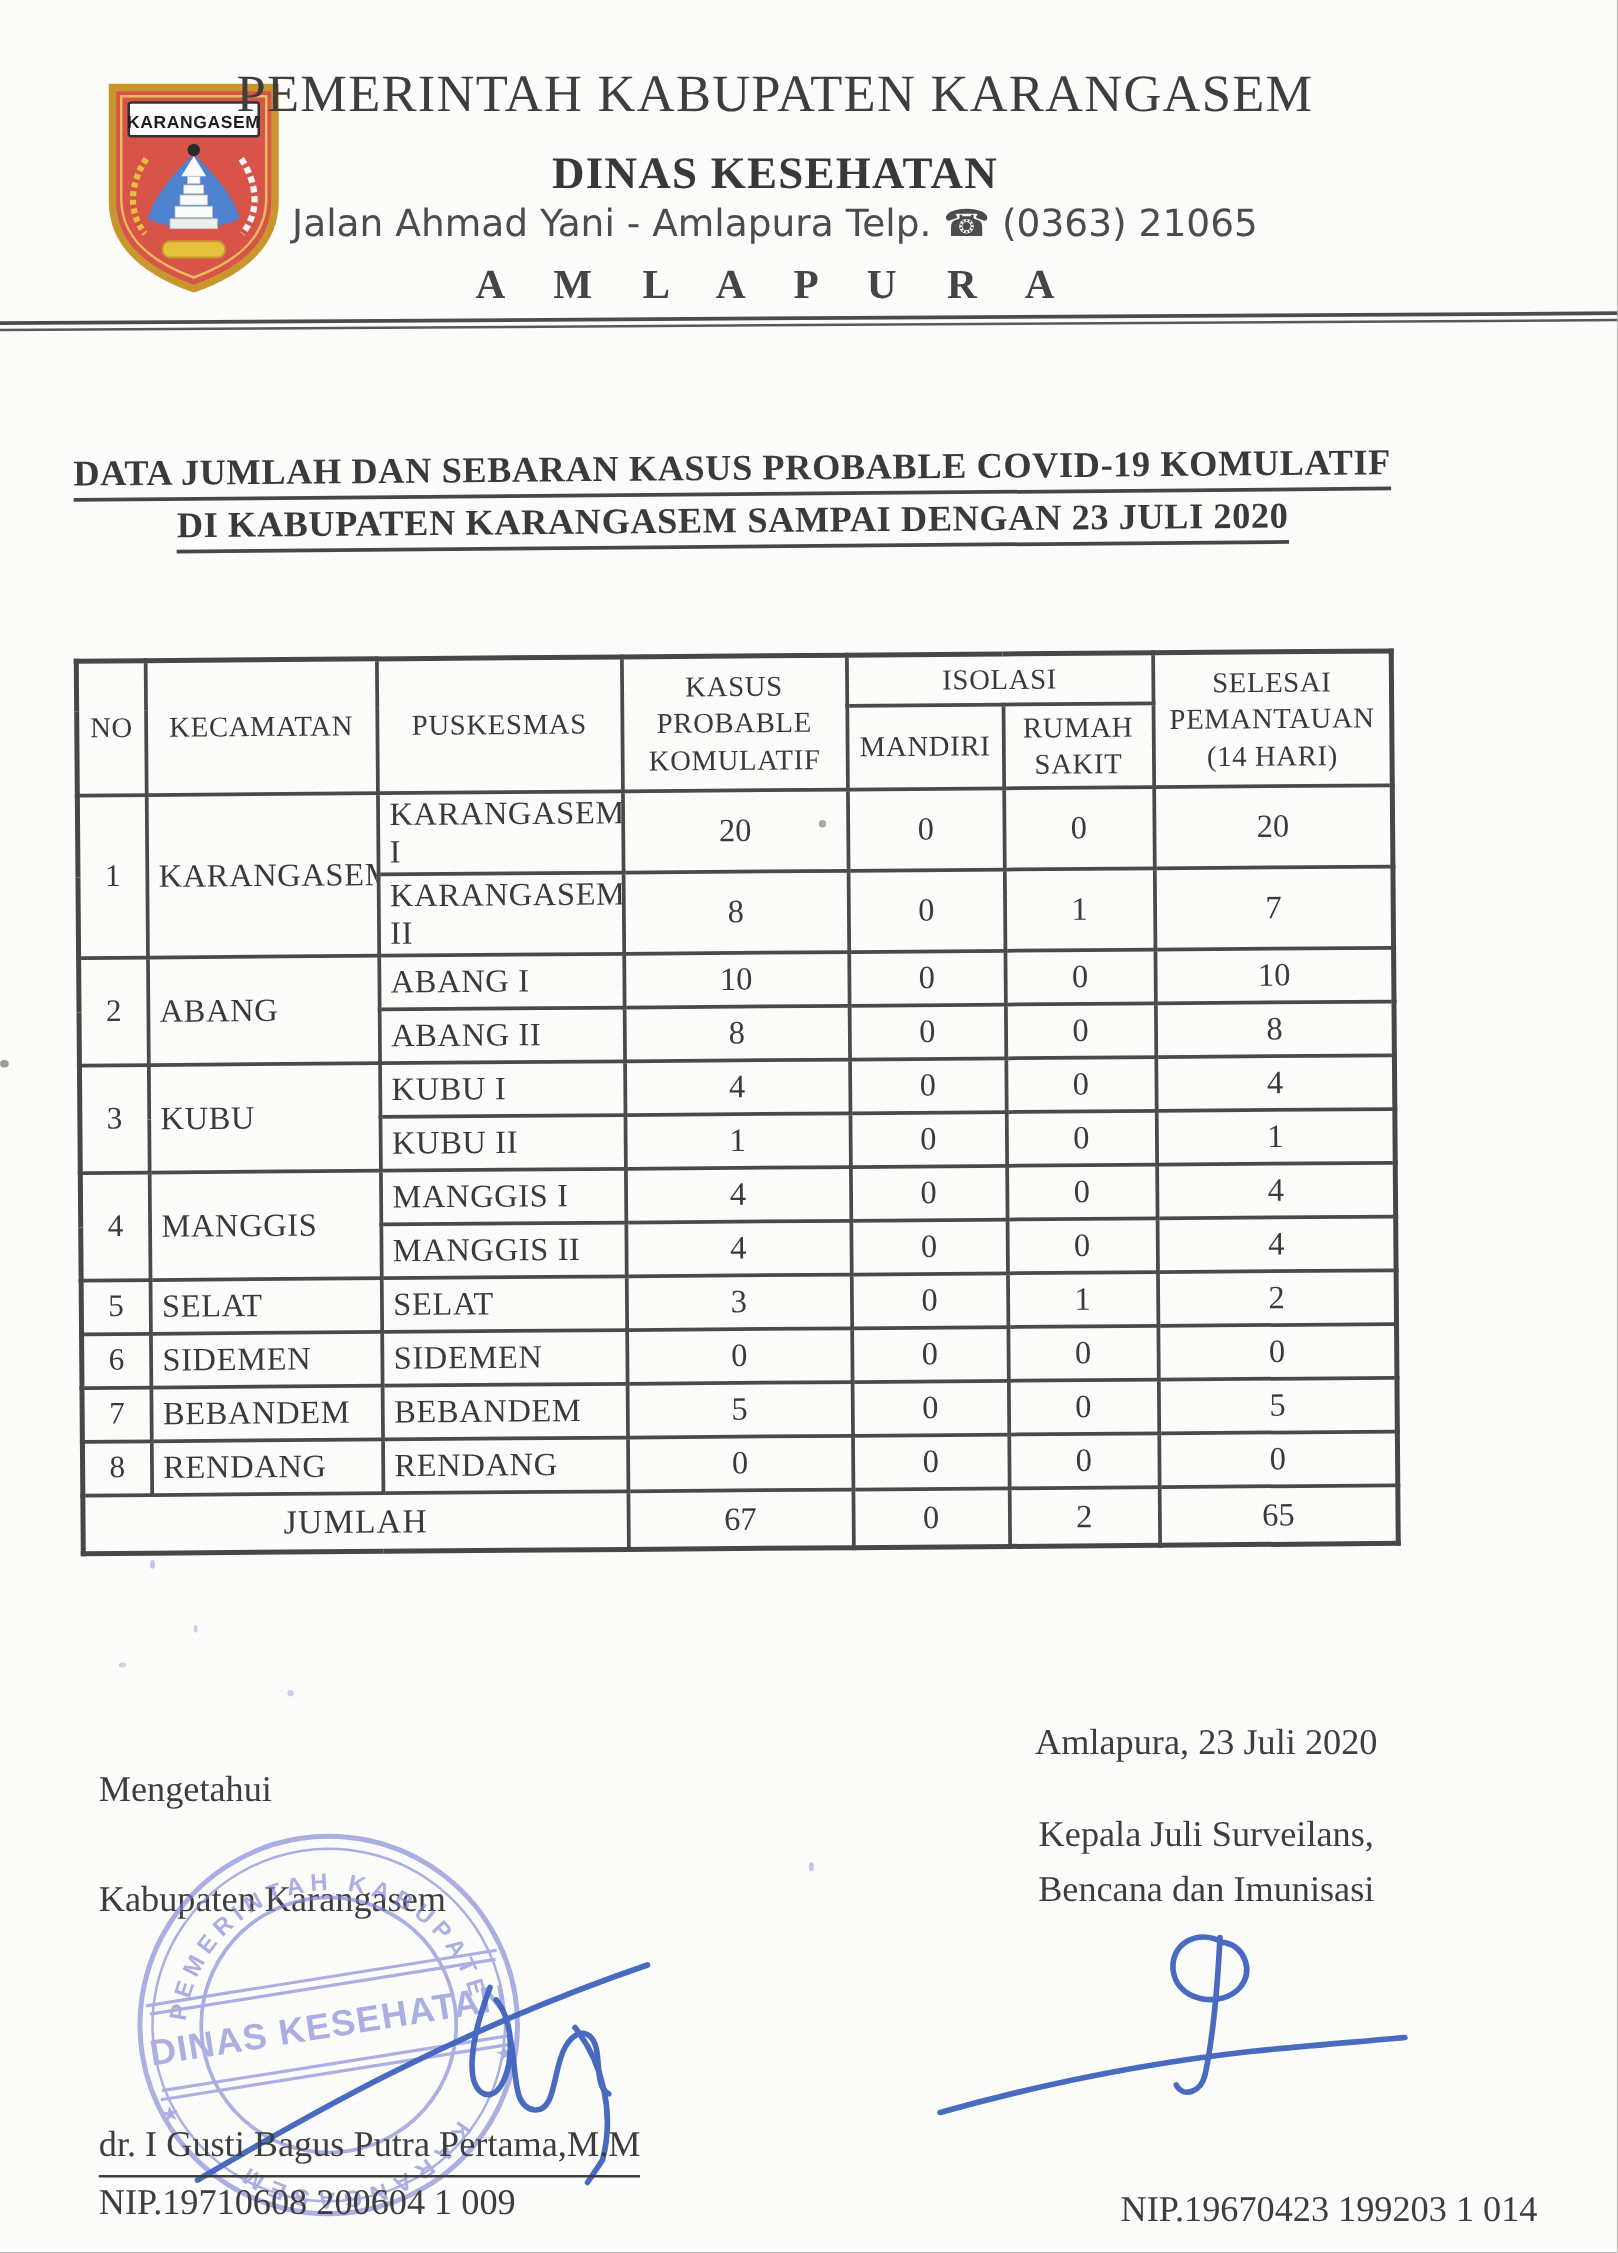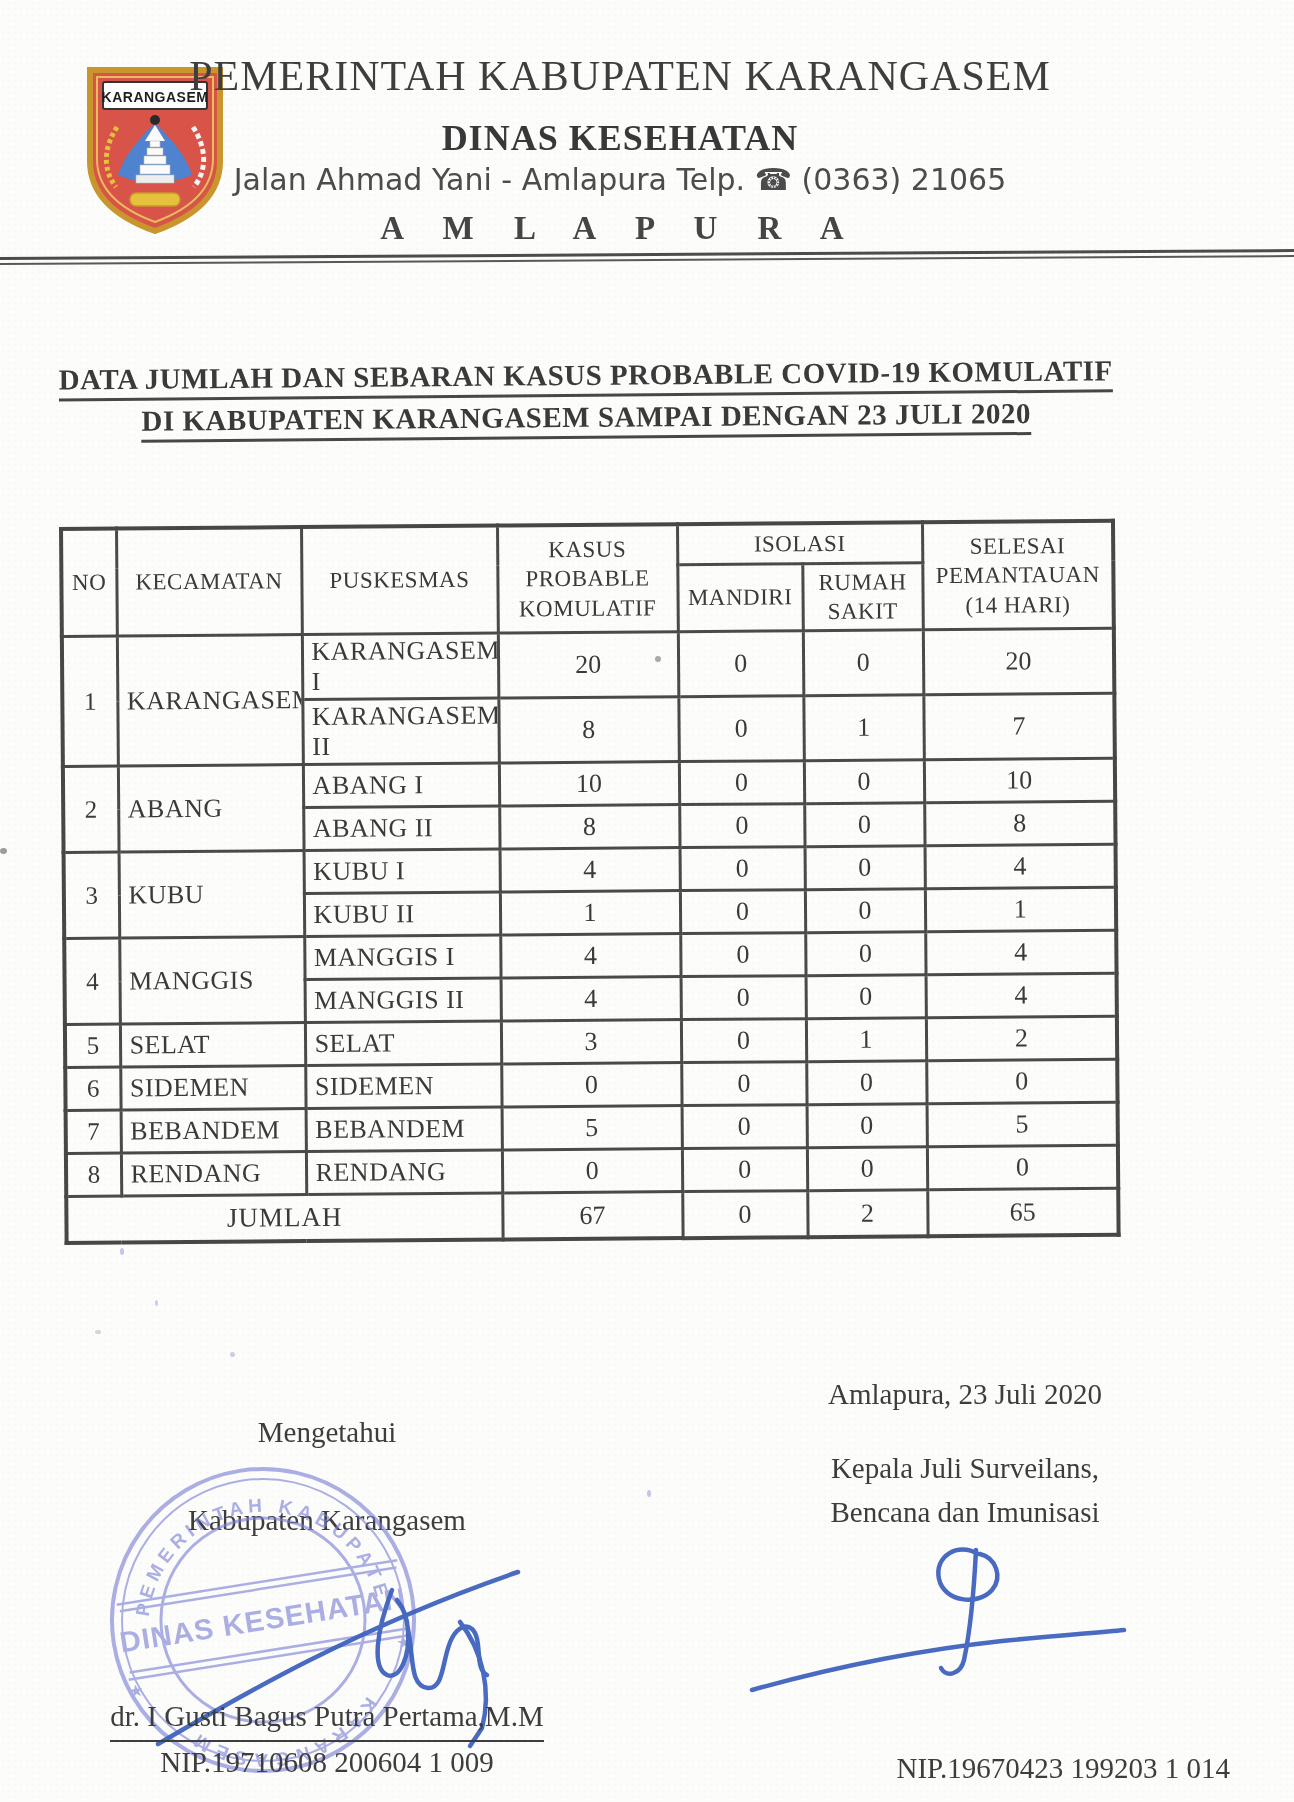--- a/index.html
+++ b/index.html
@@ -34,21 +34,21 @@
   tbody tr { height:43px; }
   tr.jumlah-row { height:46px; }
   td.c-no  { text-align:center; font-size:25px; }
   td.c-kec { font-size:26px; padding-left:8px; text-align:left; letter-spacing:0.5px; }
   td.c-pus { font-size:26px; padding-left:8px; text-align:left; letter-spacing:0.5px; }
   td.c-num { text-align:center; font-size:26px; }
   td.c-jumlah { text-align:center; font-size:27px; letter-spacing:1px; }
   
   .close-line { position:absolute; white-space:nowrap; font-size:29px; color:#3d3d3d; }
   .blk-r { left:700px; width:530px; text-align:center; }
-  .blk-l { left:62px;  width:530px; text-align:center; }
+  .blk-l { left:79px;  width:530px; text-align:left; }
   .sig-name { border-bottom:2px solid #3d3d3d; padding-bottom:7px; display:inline-block; }
   .stamp { position:absolute; left:95px; top:1452px; width:336px; height:336px; opacity:0.62; filter:blur(0.6px); }
   .ink { position:absolute; }
   .speck { position:absolute; border-radius:50%; }
 </style>
 </head>
 <body>
 
 <div class="page">
 

